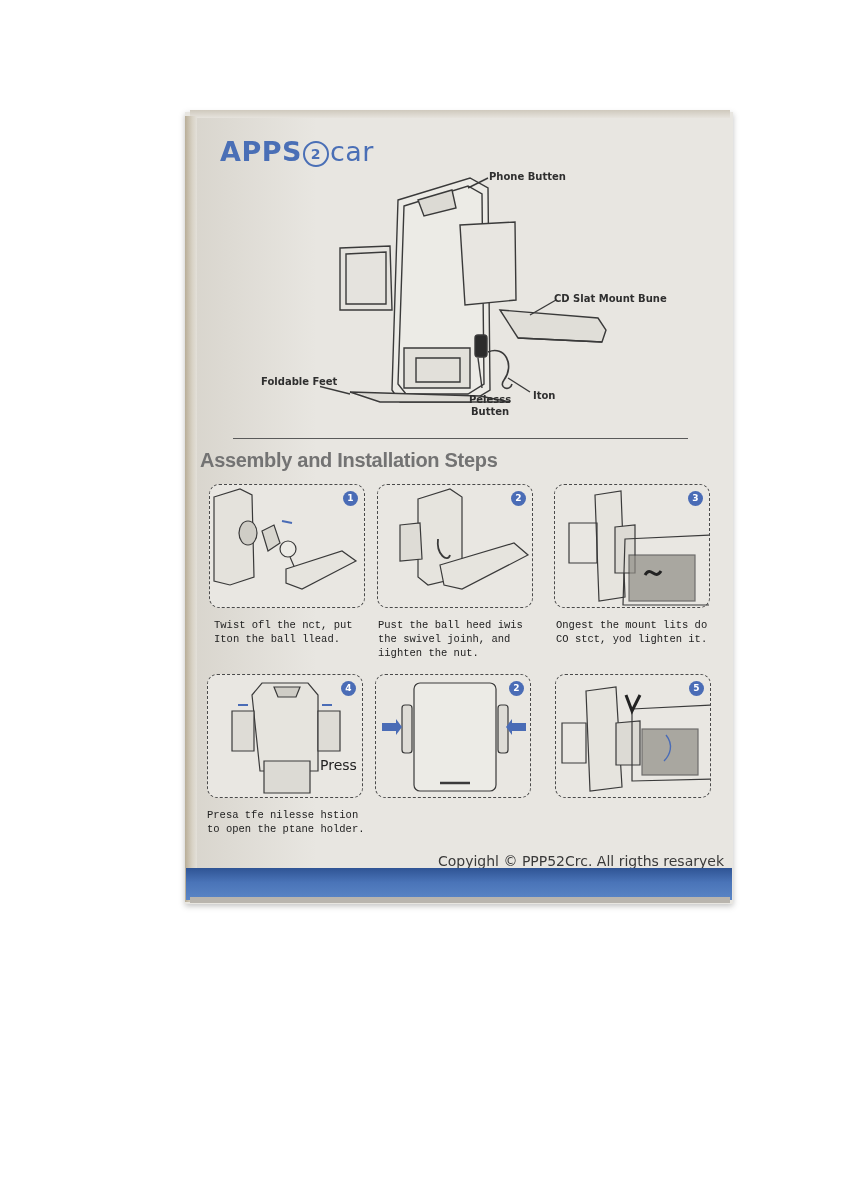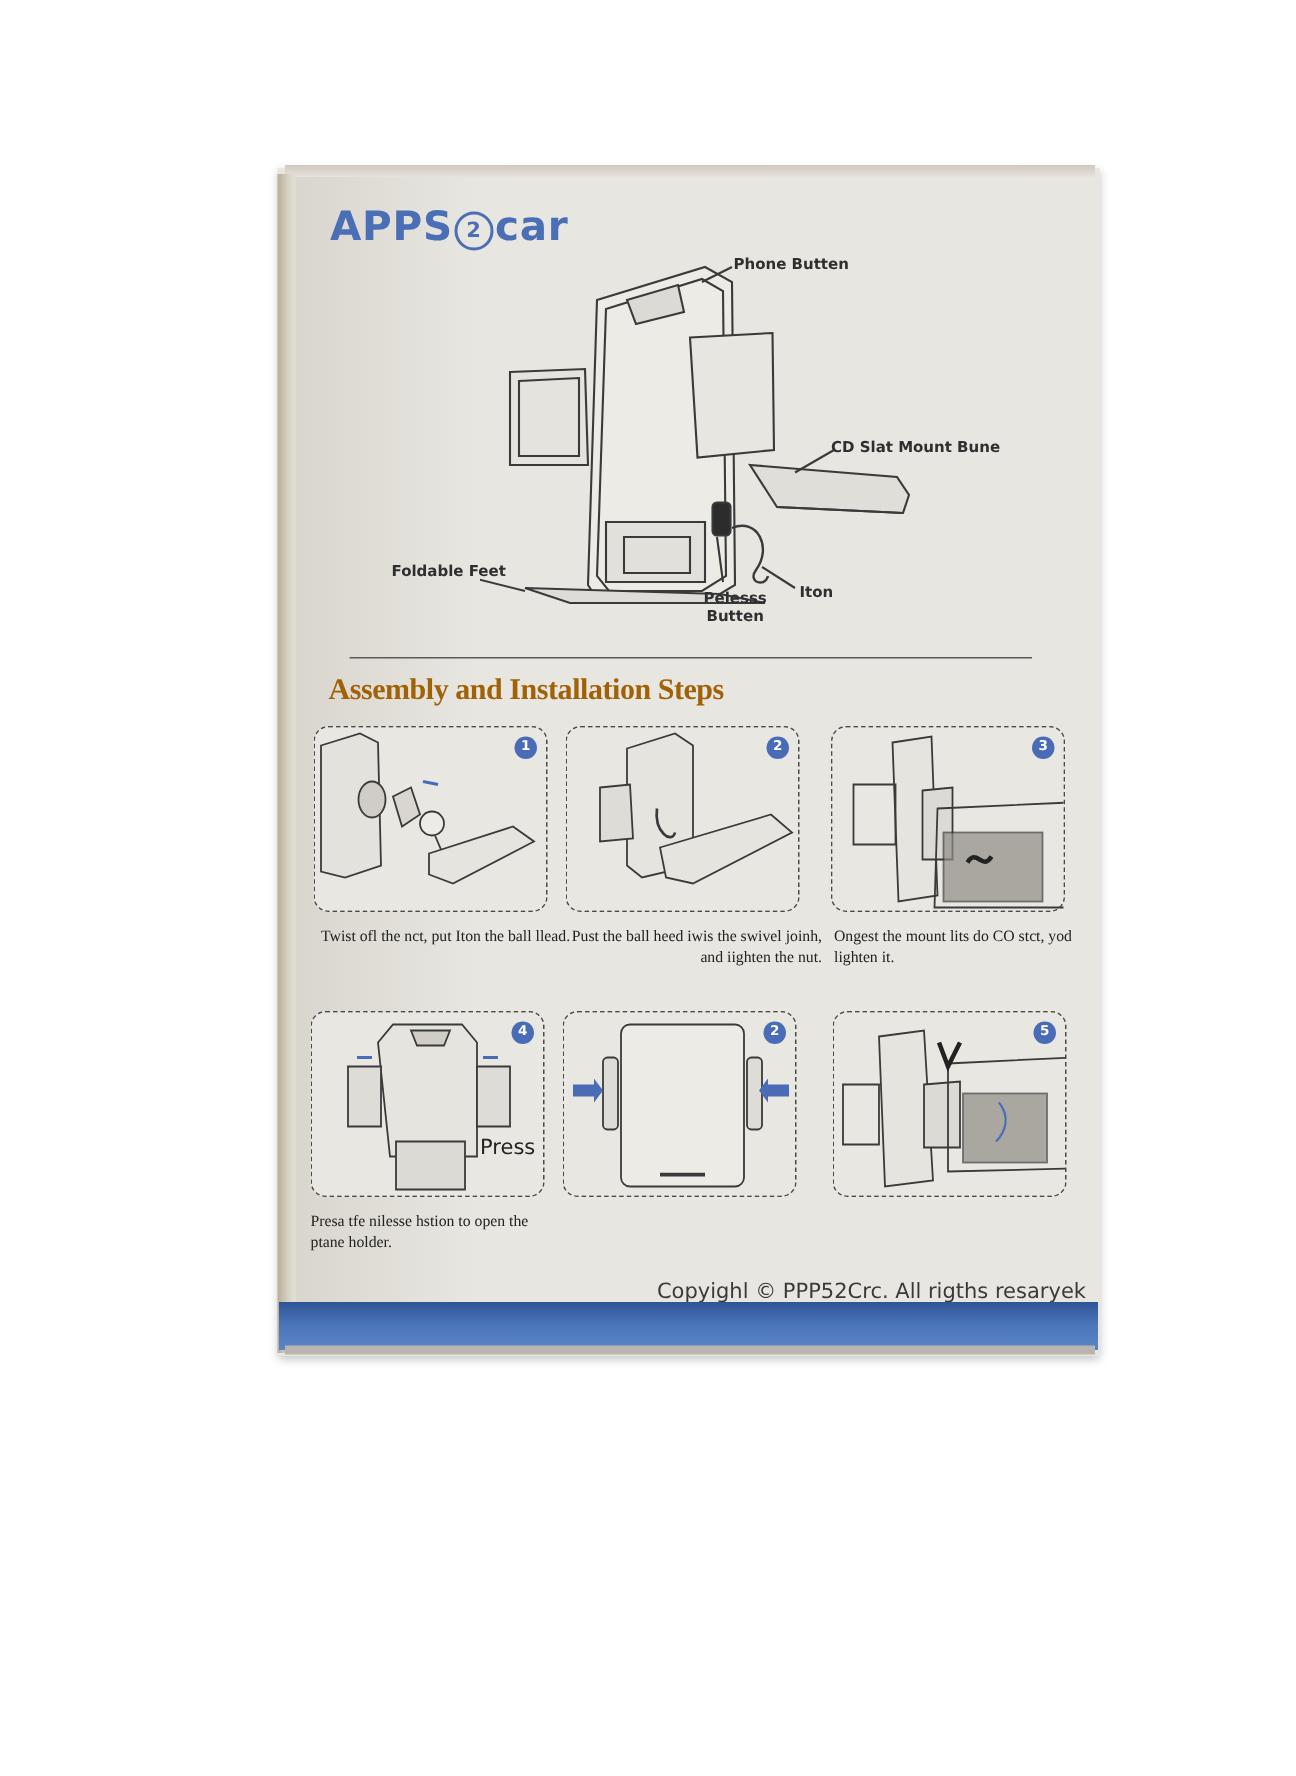--- a/index.html
+++ b/index.html
@@ -48,58 +48,58 @@
       font-family: "DejaVu Sans", sans-serif;
       font-weight: bold; font-size: 27px;
       color: #4a6fb6; letter-spacing: 0.5px;
     }
     .logo .circ {
       display: inline-block;
       width: 22px; height: 22px; border: 2px solid #4a6fb6; border-radius: 50%;
       font-size: 14px; line-height: 22px; text-align: center;
       vertical-align: 2px; margin: 0 1px;
     }
-    .logo .thin { font-weight: bold; margin-top: 21px; }
+    .logo .thin { font-weight: normal; margin-top: 21px; }
 
     .label {
       position: absolute; font-size: 10px; font-weight: bold;
       color: #2f2f2f; font-family: "DejaVu Sans", sans-serif;
       white-space: nowrap;
     }
 
     .diagram { position: absolute; left: 320px; top: 170px; width: 320px; height: 250px; }
 
     .divider {
       position: absolute; left: 233px; top: 438px; width: 455px; height: 1px;
       background: #5a5a5a;
     }
     .section-title {
-      position: absolute; left: 219px; top: 449px;
-      font-size: 20px; font-weight: bold; color: #a16207;
-      font-family: Liberation Serif, serif;
+      position: absolute; left: 200px; top: 449px;
+      font-size: 20px; font-weight: bold; color: #737373;
+      font-family: Liberation Sans, sans-serif;
       letter-spacing: -0.3px;
     }
 
     .step {
       position: absolute;
       border: 1.5px dashed #4a4a4a;
       border-radius: 10px;
       width: 154px; height: 122px;
       background: #e9e7e2;
     }
     .badge {
       position: absolute; right: 6px; top: 6px;
       width: 15px; height: 15px; border-radius: 50%;
       background: #4a6cb6; color: #fff;
       font-size: 9px; font-weight: bold; line-height: 15px; text-align: center;
     }
     .step svg { position: absolute; left: 0; top: 0; }
     .caption {
       position: absolute; font-size: 10.5px; color: #222; line-height: 14px;
-      font-family: Liberation Serif, serif; width: 170px;
+      font-family: Liberation Mono, monospace; width: 170px;
     }
     .copyright {
       position: absolute; right: 140px; top: 853px;
       font-size: 14px; color: #3a3a3a;
       font-family: "DejaVu Sans", sans-serif;
     }
   </style>
 </head>
 <body>
 
@@ -179,21 +179,21 @@
     <path d="M14 38 L42 38 L42 78 L14 78 Z"></path>
     <path d="M60 42 L80 40 L80 88 L60 88 Z" fill="#dcdad4"></path>
     <path d="M70 54 L158 50 L158 120 L68 120 Z"></path>
     <rect x="74" y="70" width="66" height="46" fill="#8f8c85" opacity="0.7"></rect>
     <path d="M90 90 C96 80 100 96 106 86" stroke="#222" stroke-width="3"></path>
   </svg>
   <div class="badge">3</div>
 </div>
 
 <div class="caption" style="left:214px; top:618px;">Twist ofl the nct, put Iton the ball llead.</div>
-<div class="caption" style="left:378px; top:618px;text-align:right;">Pust the ball heed iwis the swivel joinh, and iighten the nut.</div>
+<div class="caption" style="left:378px; top:618px;">Pust the ball heed iwis the swivel joinh, and iighten the nut.</div>
 <div class="caption" style="left:556px; top:618px;">Ongest the mount lits do CO stct, yod lighten it.</div>
 
 <div class="step" style="left:207px; top:674px;">
   <svg width="154" height="122" viewBox="0 0 154 122" fill="none" stroke="#3a3a3a" stroke-width="1.2">
     <path d="M54 8 L100 8 L110 20 L110 96 L52 96 L44 20 Z" fill="#e6e4de"></path>
     <path d="M66 12 L92 12 L88 22 L70 22 Z" fill="#cfcdc6"></path>
     <path d="M24 36 L46 36 L46 76 L24 76 Z" fill="#dedcd6"></path>
     <path d="M110 36 L132 36 L132 76 L110 76 Z" fill="#dedcd6"></path>
     <path d="M56 86 L102 86 L102 118 L56 118 Z" fill="#dcdad4"></path>
     <path d="M40 30 L30 30" stroke="#4a6cb6" stroke-width="2"></path>

